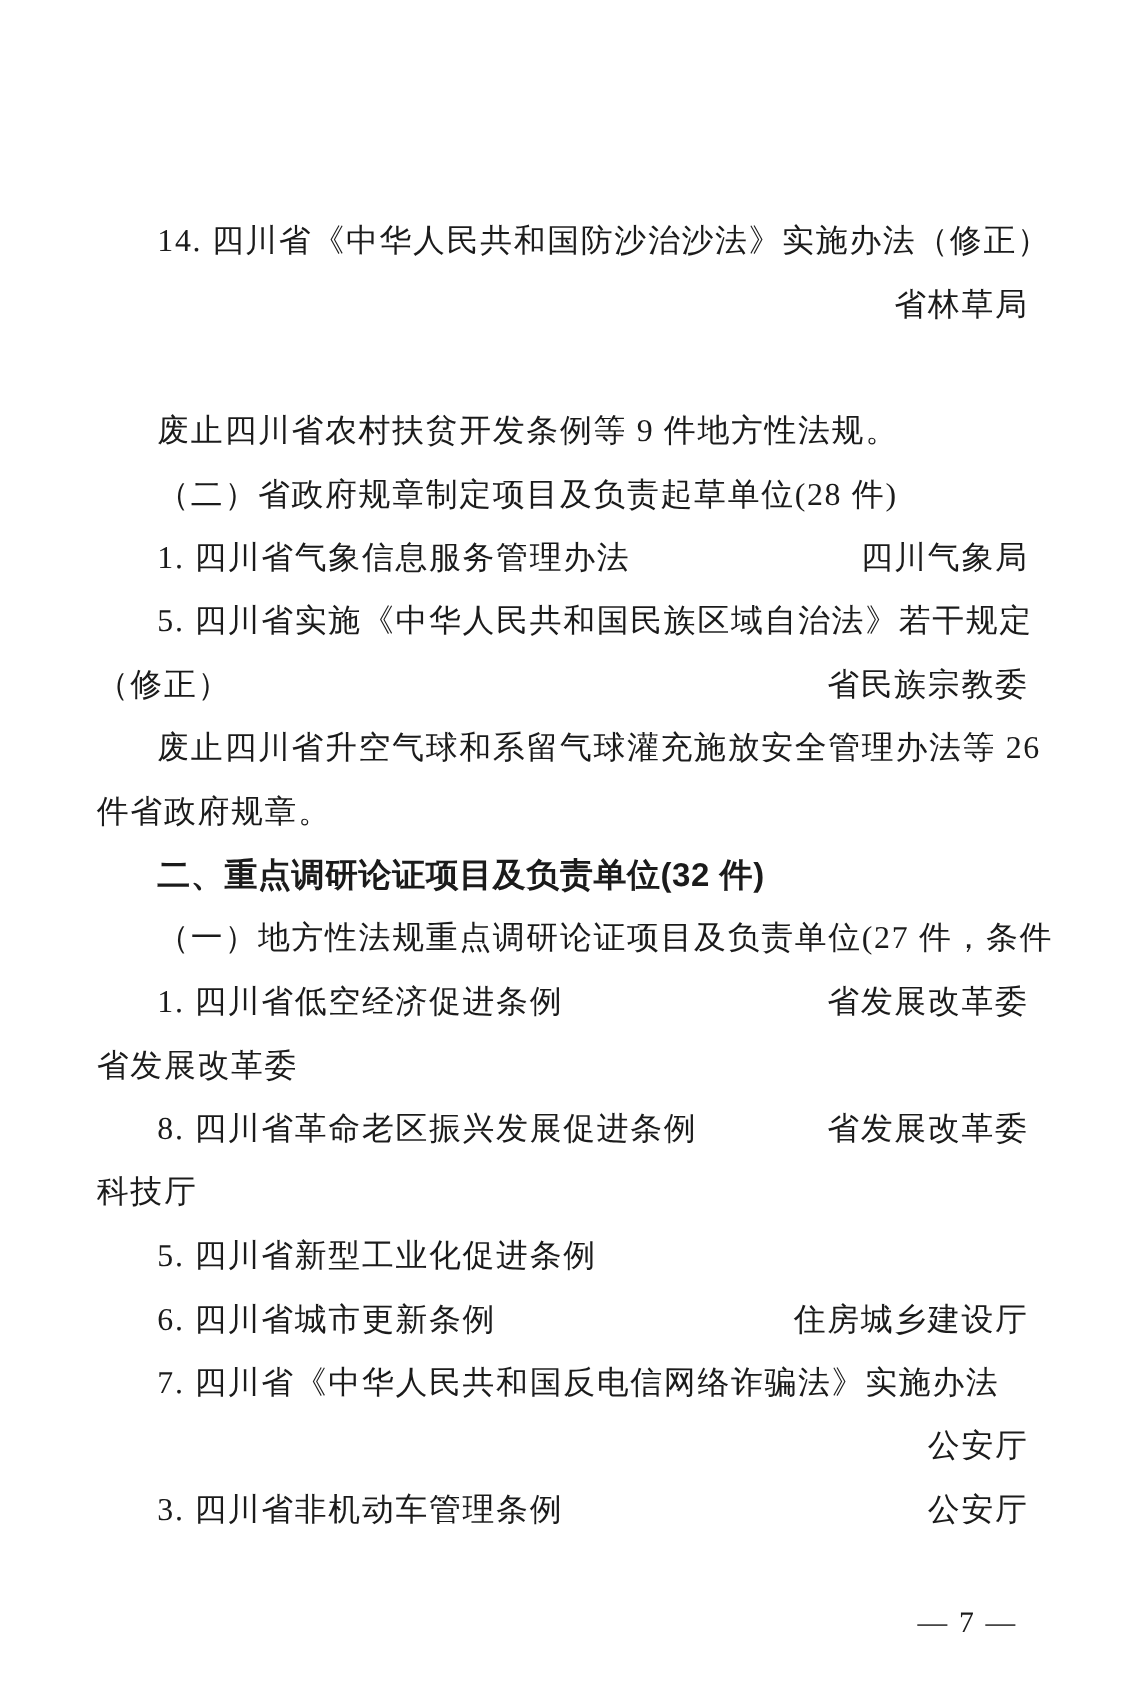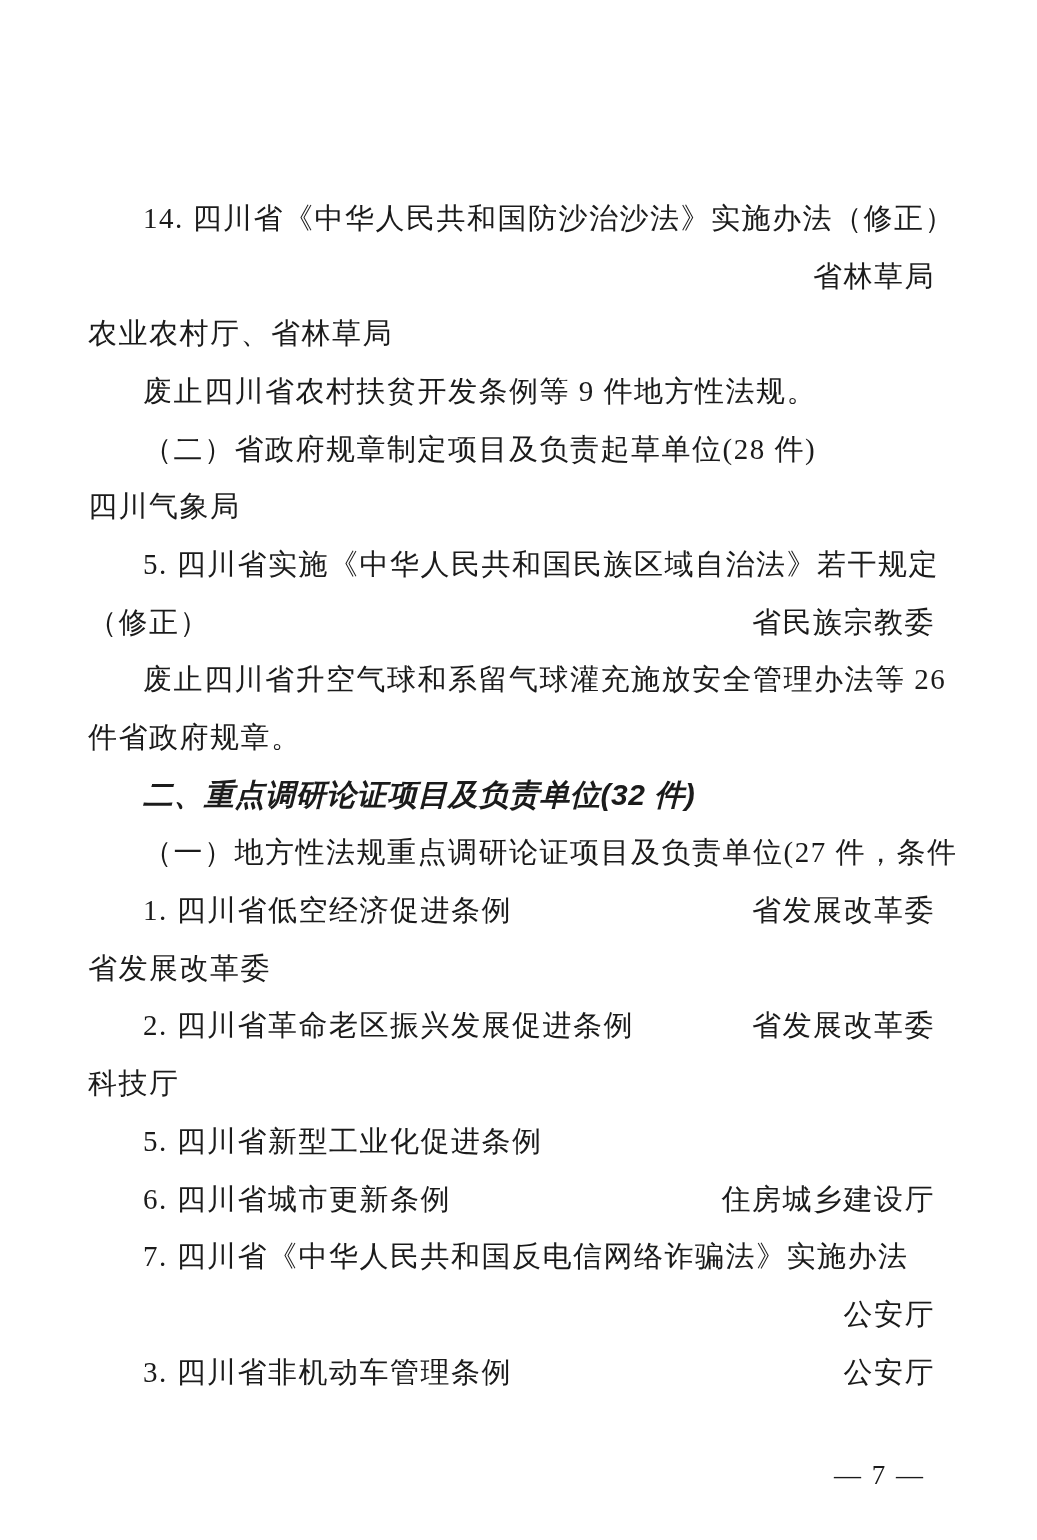--- a/index.html
+++ b/index.html
@@ -35,21 +35,20 @@
     display: inline-block;
   }
   .line.indent .lt {
     padding-left: 55px; 
   }
   .line.heading {
     font-family: "Liberation Sans", "DejaVu Sans", sans-serif;
     font-weight: 700;
     font-size: 30px;
     letter-spacing: 0.5px;
-    font-style: italic;
   }
   .page-number {
     position: absolute;
     top: 1460px;
     right: 112px;
     font-size: 27px;
     letter-spacing: 2px;
     font-family: "Liberation Serif", "DejaVu Serif", serif;
   }
 </style>
@@ -63,34 +62,34 @@
       <span class="lt">14. 四川省《中华人民共和国防沙治沙法》实施办法（修正）</span>
       <span class="rt"></span>
     </div>
 
     <div class="line">
       <span class="lt"></span>
       <span class="rt">省林草局</span>
     </div>
 
     <div class="line indent">
-      <span class="rt">农业农村厅、省林草局</span>
     </div>
 
     <div class="line indent">
       <span class="lt">废止四川省农村扶贫开发条例等 9 件地方性法规。</span>
       <span class="rt"></span>
     </div>
 
     <div class="line indent">
       <span class="lt">（二）省政府规章制定项目及负责起草单位(28 件)</span>
       <span class="rt"></span>
     </div>
 
     <div class="line indent">
+      <span class="lt">1. 四川省气象信息服务管理办法</span>
       <span class="rt">四川气象局</span>
     </div>
 
     <div class="line indent">
       <span class="lt">5. 四川省实施《中华人民共和国民族区域自治法》若干规定</span>
       <span class="rt"></span>
     </div>
 
     <div class="line">
       <span class="lt">（修正）</span>
@@ -121,21 +120,21 @@
     <div class="line indent">
       <span class="lt">1. 四川省低空经济促进条例</span>
       <span class="rt">省发展改革委</span>
     </div>
 
     <div class="line indent">
       <span class="rt">省发展改革委</span>
     </div>
 
     <div class="line indent">
-      <span class="lt">2. 四川省革命老区振兴发展促进条例</span>
+      <span class="lt">8. 四川省革命老区振兴发展促进条例</span>
       <span class="rt">省发展改革委</span>
     </div>
 
     <div class="line indent">
       <span class="rt">科技厅</span>
     </div>
 
     <div class="line indent">
       <span class="lt">5. 四川省新型工业化促进条例</span>
     </div>

